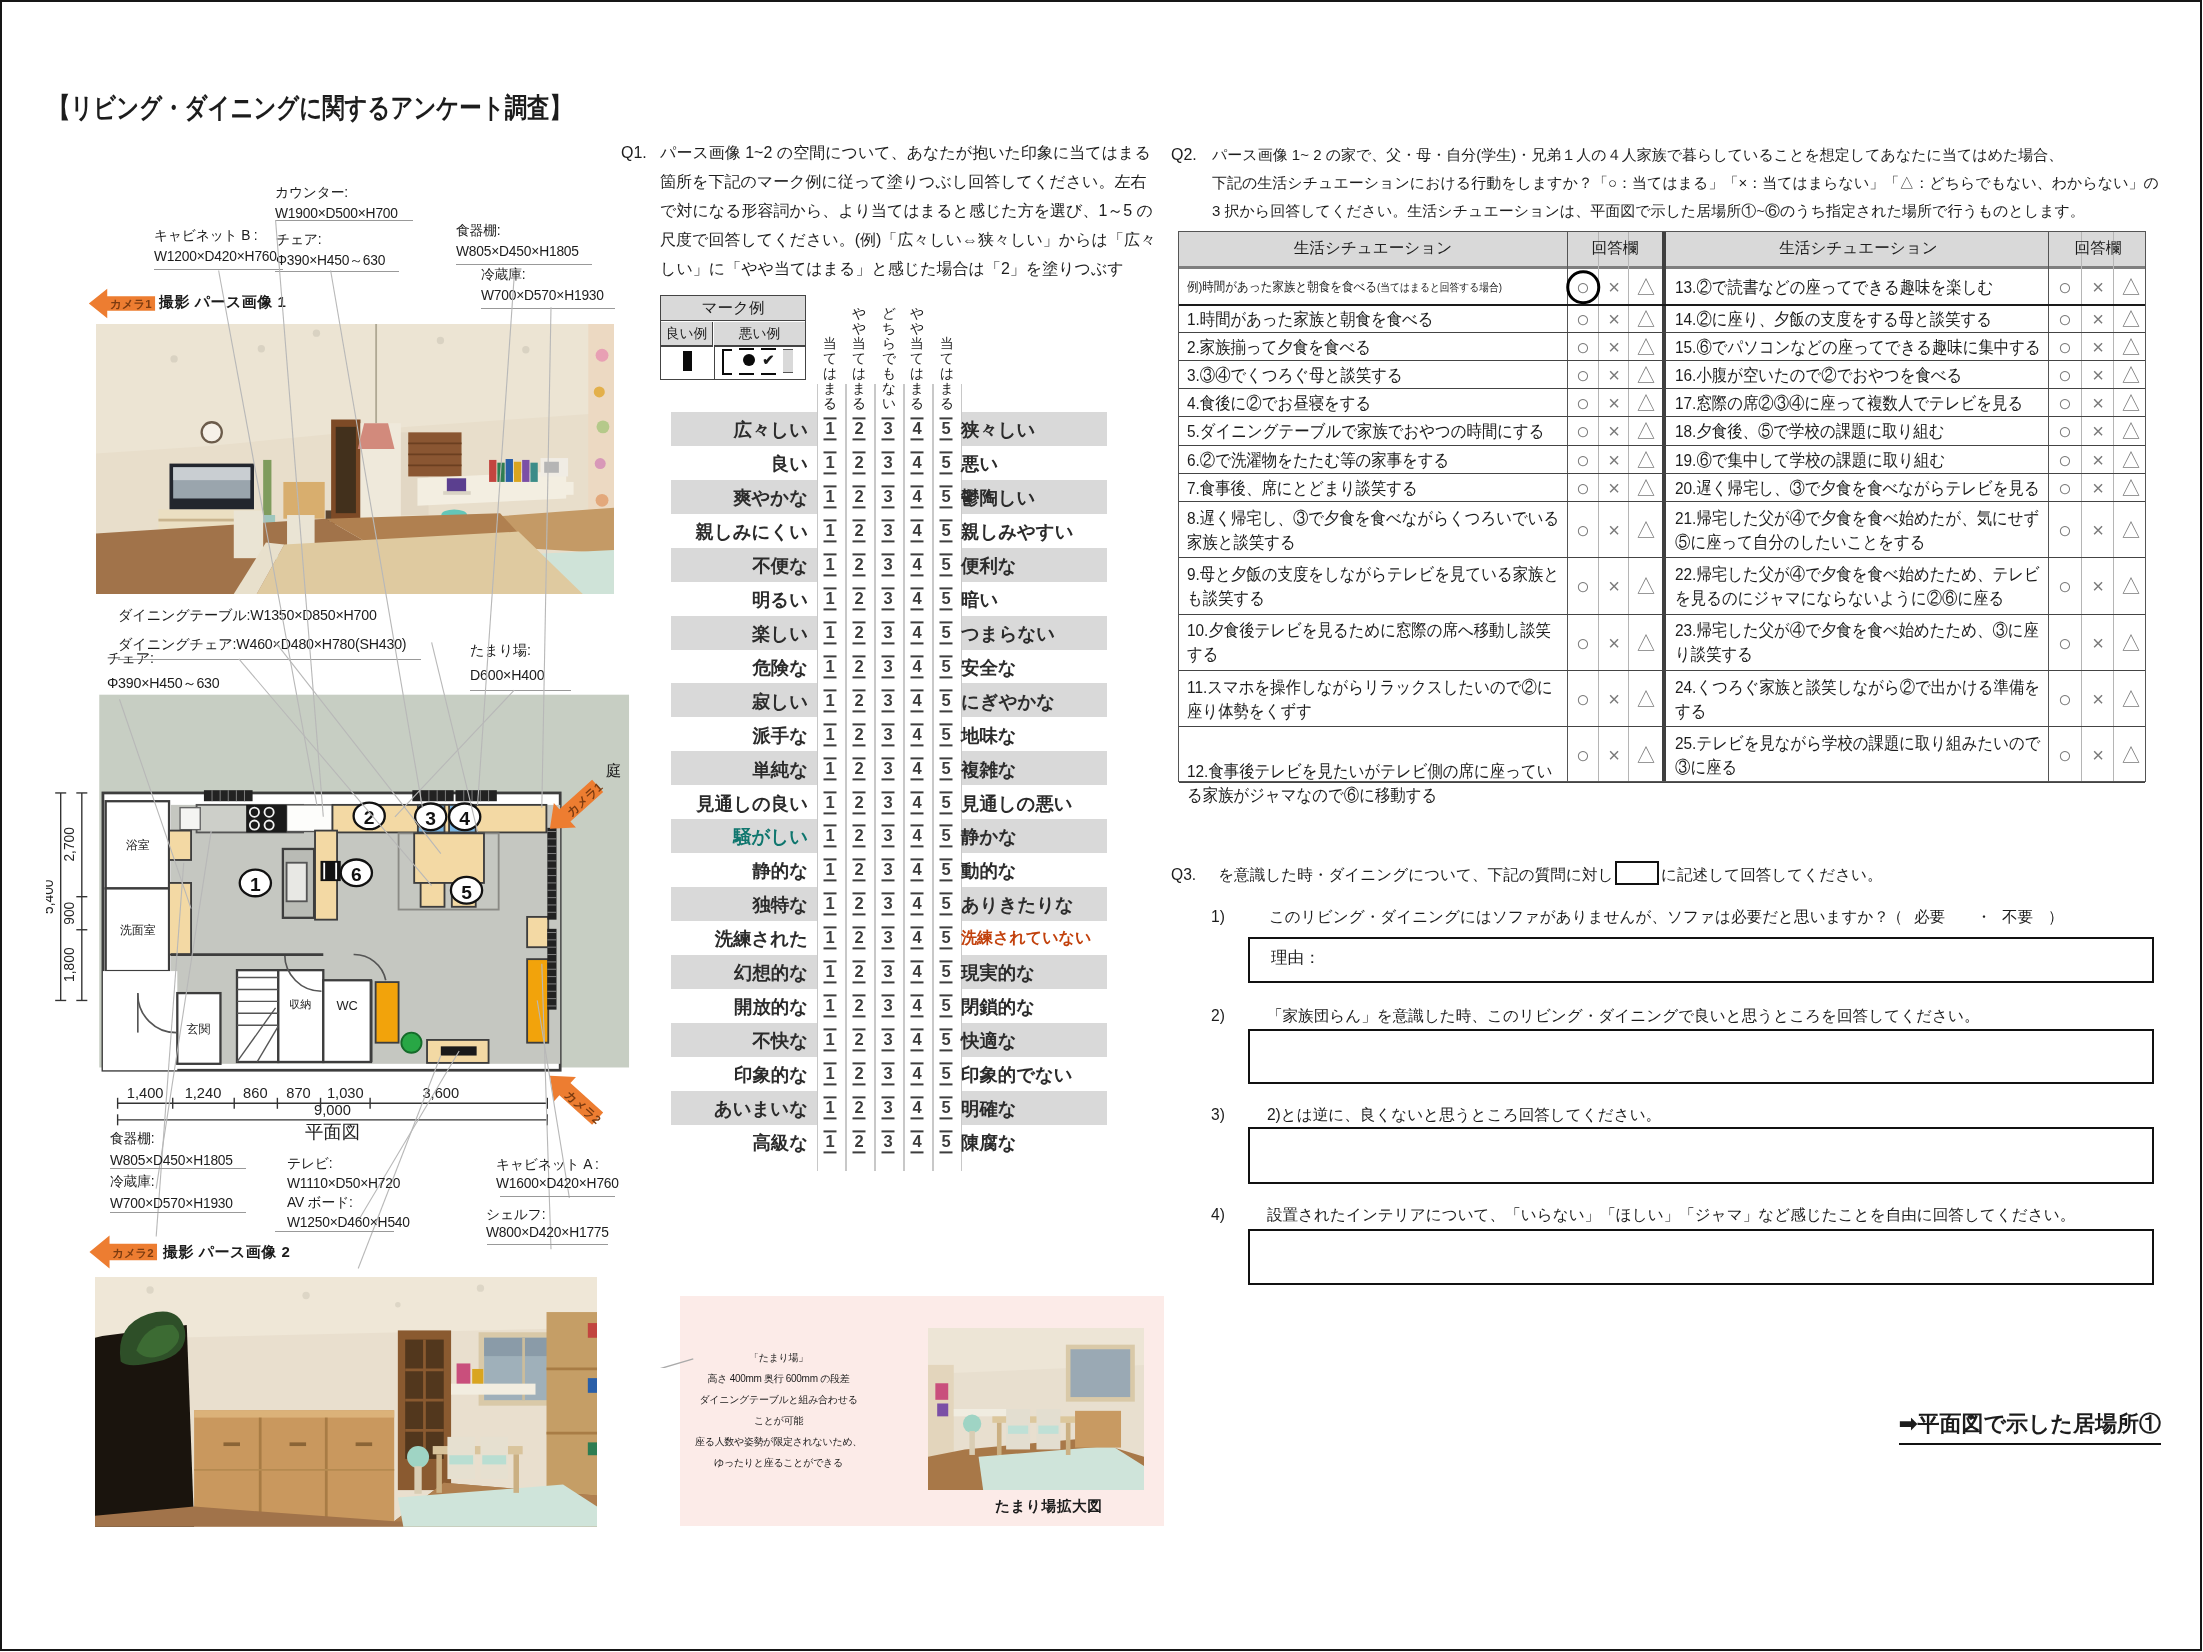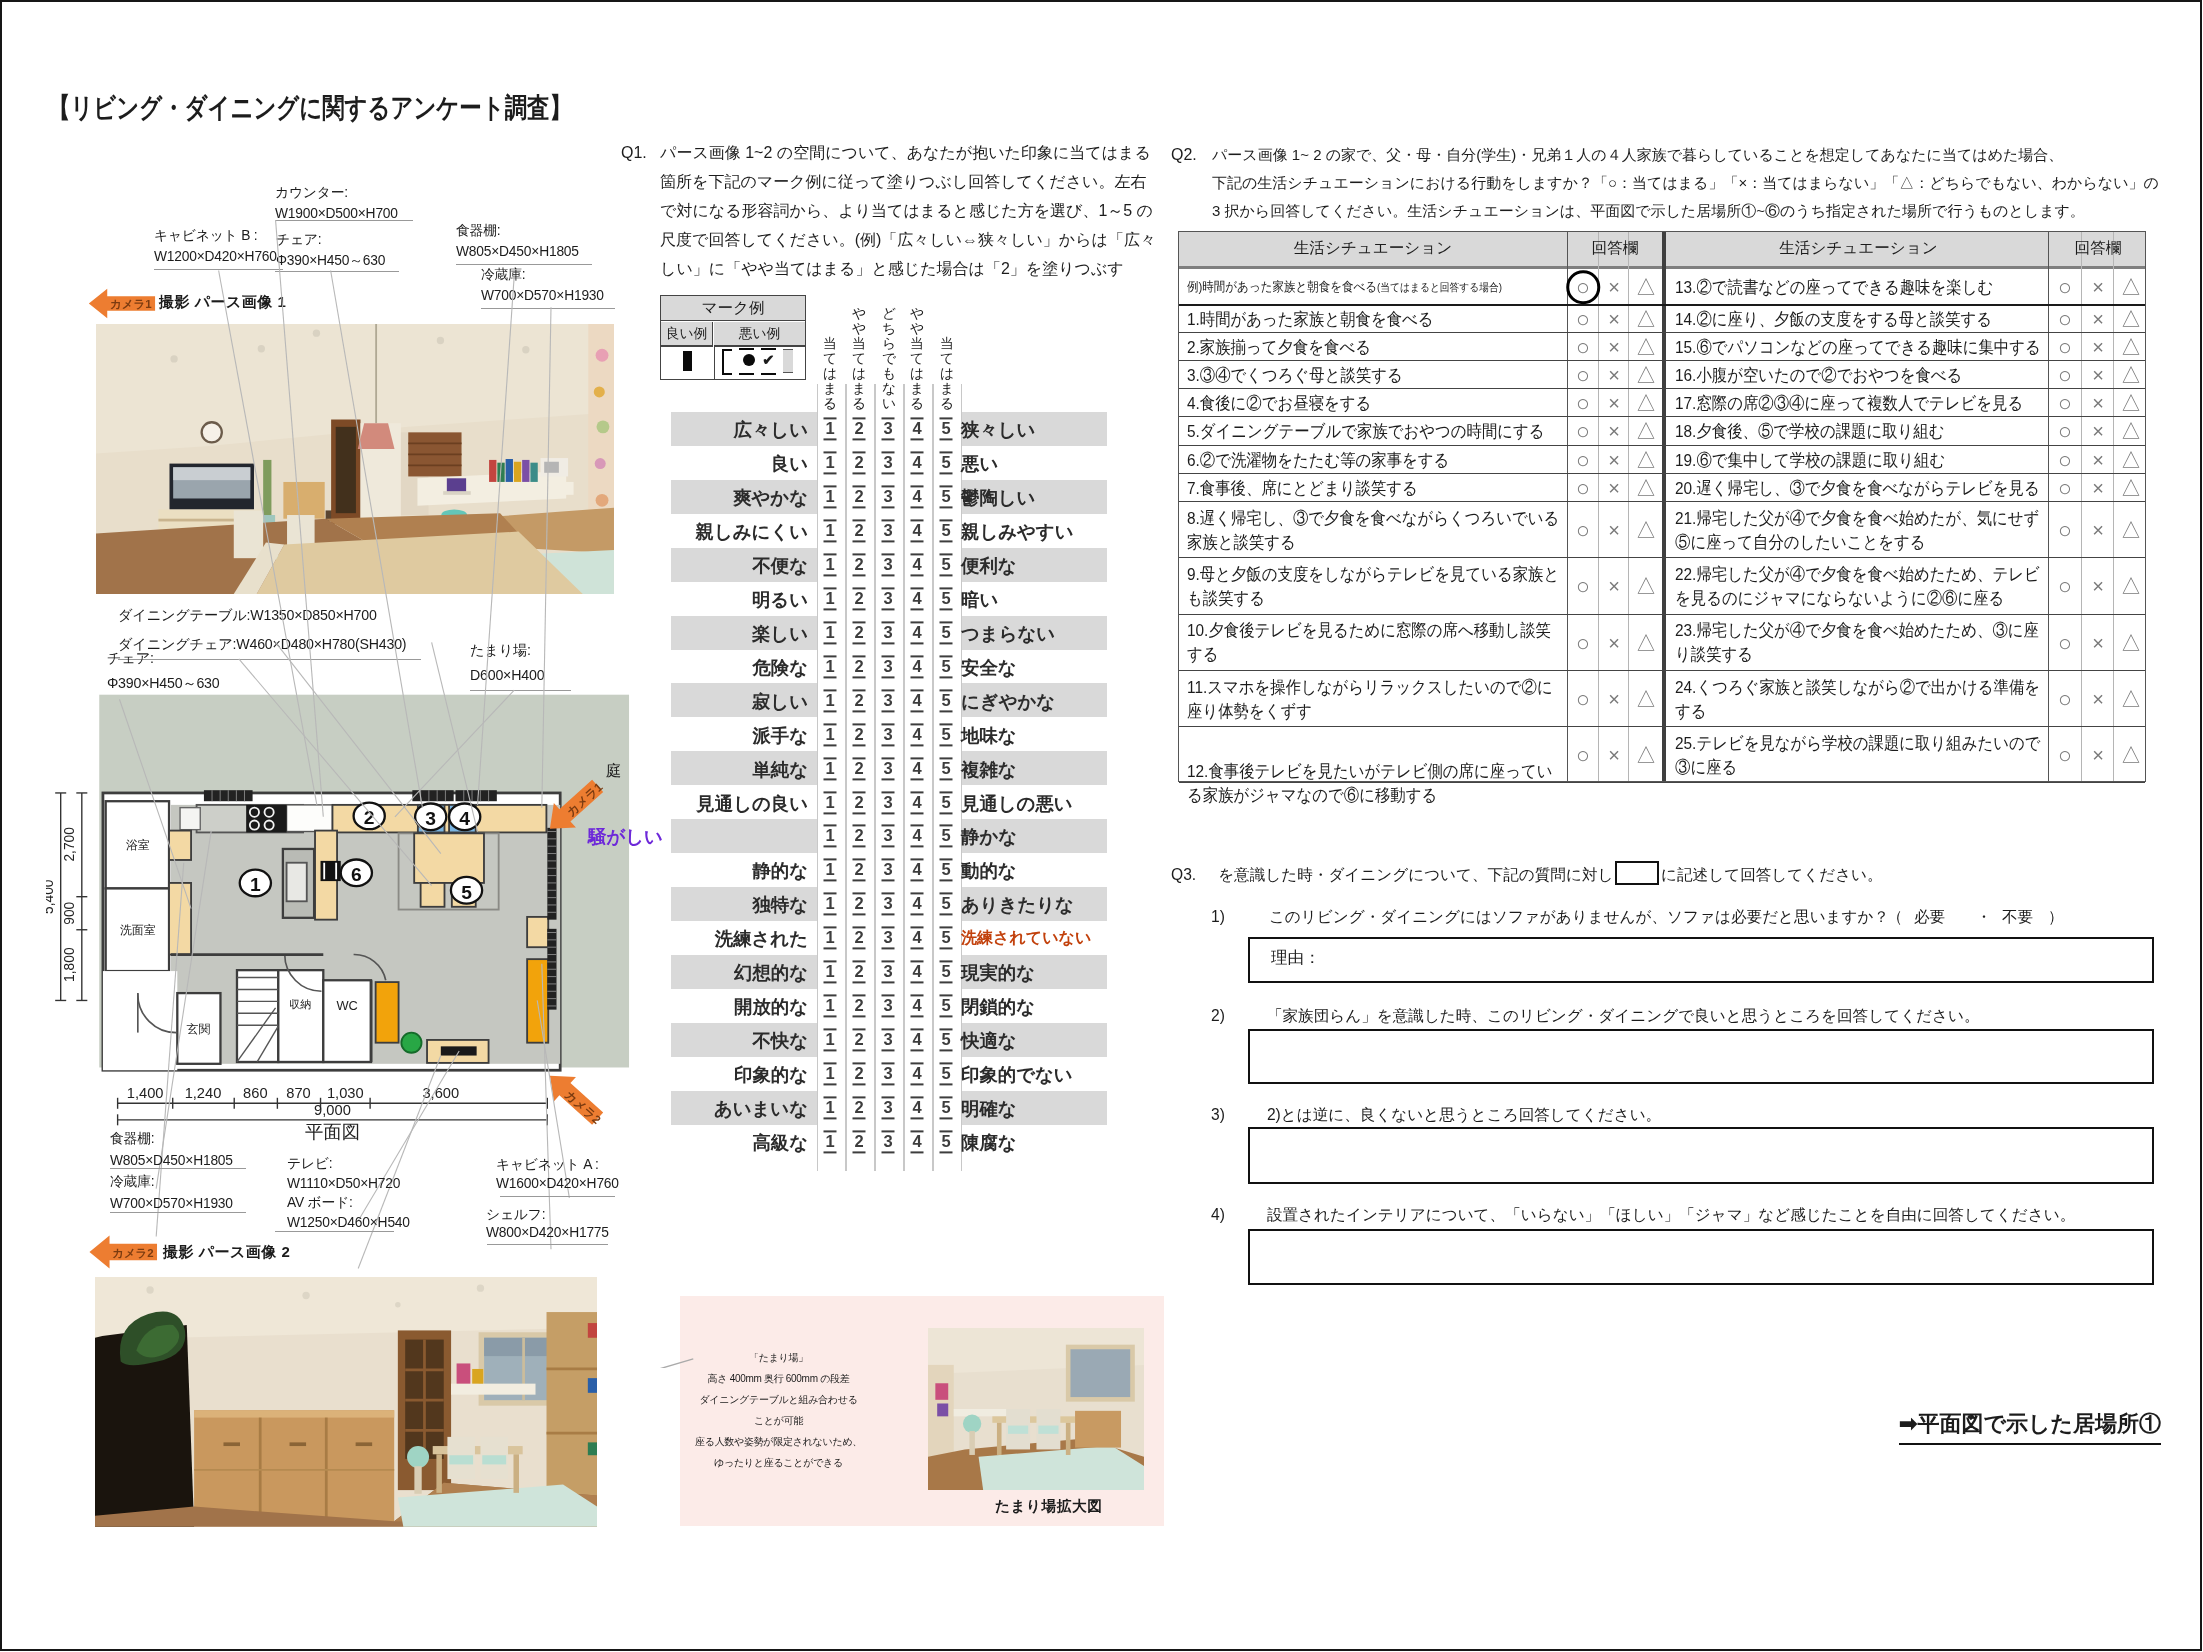--- a/index.html
+++ b/index.html
@@ -476,21 +476,21 @@
 <div class="abs" style="left:917px;top:769px;transform:translate(-50%,-50%);width:13px;text-align:center;font-size:16.5px;font-weight:bold;color:#3d3d3d;line-height:15.6px;padding:1.8px 0;border-top:2.3px solid #3d3d3d;border-bottom:2.3px solid #3d3d3d;">4</div>
 <div class="abs" style="left:946px;top:769px;transform:translate(-50%,-50%);width:13px;text-align:center;font-size:16.5px;font-weight:bold;color:#3d3d3d;line-height:15.6px;padding:1.8px 0;border-top:2.3px solid #3d3d3d;border-bottom:2.3px solid #3d3d3d;">5</div>
 <div class="abs" style="left:961px;top:769px;font-size:18.4px;font-weight:bold;color:#2b2b2b;transform:translateY(-50%);">複雑な</div>
 <div class="abs" style="left:588px;top:803px;width:220px;text-align:right;font-size:18.4px;font-weight:bold;color:#2b2b2b;transform:translateY(-50%);">見通しの良い</div>
 <div class="abs" style="left:830px;top:803px;transform:translate(-50%,-50%);width:13px;text-align:center;font-size:16.5px;font-weight:bold;color:#3d3d3d;line-height:15.6px;padding:1.8px 0;border-top:2.3px solid #3d3d3d;border-bottom:2.3px solid #3d3d3d;">1</div>
 <div class="abs" style="left:859px;top:803px;transform:translate(-50%,-50%);width:13px;text-align:center;font-size:16.5px;font-weight:bold;color:#3d3d3d;line-height:15.6px;padding:1.8px 0;border-top:2.3px solid #3d3d3d;border-bottom:2.3px solid #3d3d3d;">2</div>
 <div class="abs" style="left:888px;top:803px;transform:translate(-50%,-50%);width:13px;text-align:center;font-size:16.5px;font-weight:bold;color:#3d3d3d;line-height:15.6px;padding:1.8px 0;border-top:2.3px solid #3d3d3d;border-bottom:2.3px solid #3d3d3d;">3</div>
 <div class="abs" style="left:917px;top:803px;transform:translate(-50%,-50%);width:13px;text-align:center;font-size:16.5px;font-weight:bold;color:#3d3d3d;line-height:15.6px;padding:1.8px 0;border-top:2.3px solid #3d3d3d;border-bottom:2.3px solid #3d3d3d;">4</div>
 <div class="abs" style="left:946px;top:803px;transform:translate(-50%,-50%);width:13px;text-align:center;font-size:16.5px;font-weight:bold;color:#3d3d3d;line-height:15.6px;padding:1.8px 0;border-top:2.3px solid #3d3d3d;border-bottom:2.3px solid #3d3d3d;">5</div>
 <div class="abs" style="left:961px;top:803px;font-size:18.4px;font-weight:bold;color:#2b2b2b;transform:translateY(-50%);">見通しの悪い</div>
-<div class="abs" style="left:588px;top:836px;width:220px;font-size:18.4px;font-weight:bold;color:#6d28d9;transform:translateY(-50%);">騒がしい</div>
+<div class="abs" style="left:588px;top:836px;width:220px;text-align:right;font-size:18.4px;font-weight:bold;color:#0f766e;transform:translateY(-50%);">騒がしい</div>
 <div class="abs" style="left:830px;top:836px;transform:translate(-50%,-50%);width:13px;text-align:center;font-size:16.5px;font-weight:bold;color:#3d3d3d;line-height:15.6px;padding:1.8px 0;border-top:2.3px solid #3d3d3d;border-bottom:2.3px solid #3d3d3d;">1</div>
 <div class="abs" style="left:859px;top:836px;transform:translate(-50%,-50%);width:13px;text-align:center;font-size:16.5px;font-weight:bold;color:#3d3d3d;line-height:15.6px;padding:1.8px 0;border-top:2.3px solid #3d3d3d;border-bottom:2.3px solid #3d3d3d;">2</div>
 <div class="abs" style="left:888px;top:836px;transform:translate(-50%,-50%);width:13px;text-align:center;font-size:16.5px;font-weight:bold;color:#3d3d3d;line-height:15.6px;padding:1.8px 0;border-top:2.3px solid #3d3d3d;border-bottom:2.3px solid #3d3d3d;">3</div>
 <div class="abs" style="left:917px;top:836px;transform:translate(-50%,-50%);width:13px;text-align:center;font-size:16.5px;font-weight:bold;color:#3d3d3d;line-height:15.6px;padding:1.8px 0;border-top:2.3px solid #3d3d3d;border-bottom:2.3px solid #3d3d3d;">4</div>
 <div class="abs" style="left:946px;top:836px;transform:translate(-50%,-50%);width:13px;text-align:center;font-size:16.5px;font-weight:bold;color:#3d3d3d;line-height:15.6px;padding:1.8px 0;border-top:2.3px solid #3d3d3d;border-bottom:2.3px solid #3d3d3d;">5</div>
 <div class="abs" style="left:961px;top:836px;font-size:18.4px;font-weight:bold;color:#2b2b2b;transform:translateY(-50%);">静かな</div>
 <div class="abs" style="left:588px;top:870px;width:220px;text-align:right;font-size:18.4px;font-weight:bold;color:#2b2b2b;transform:translateY(-50%);">静的な</div>
 <div class="abs" style="left:830px;top:870px;transform:translate(-50%,-50%);width:13px;text-align:center;font-size:16.5px;font-weight:bold;color:#3d3d3d;line-height:15.6px;padding:1.8px 0;border-top:2.3px solid #3d3d3d;border-bottom:2.3px solid #3d3d3d;">1</div>
 <div class="abs" style="left:859px;top:870px;transform:translate(-50%,-50%);width:13px;text-align:center;font-size:16.5px;font-weight:bold;color:#3d3d3d;line-height:15.6px;padding:1.8px 0;border-top:2.3px solid #3d3d3d;border-bottom:2.3px solid #3d3d3d;">2</div>
 <div class="abs" style="left:888px;top:870px;transform:translate(-50%,-50%);width:13px;text-align:center;font-size:16.5px;font-weight:bold;color:#3d3d3d;line-height:15.6px;padding:1.8px 0;border-top:2.3px solid #3d3d3d;border-bottom:2.3px solid #3d3d3d;">3</div>

